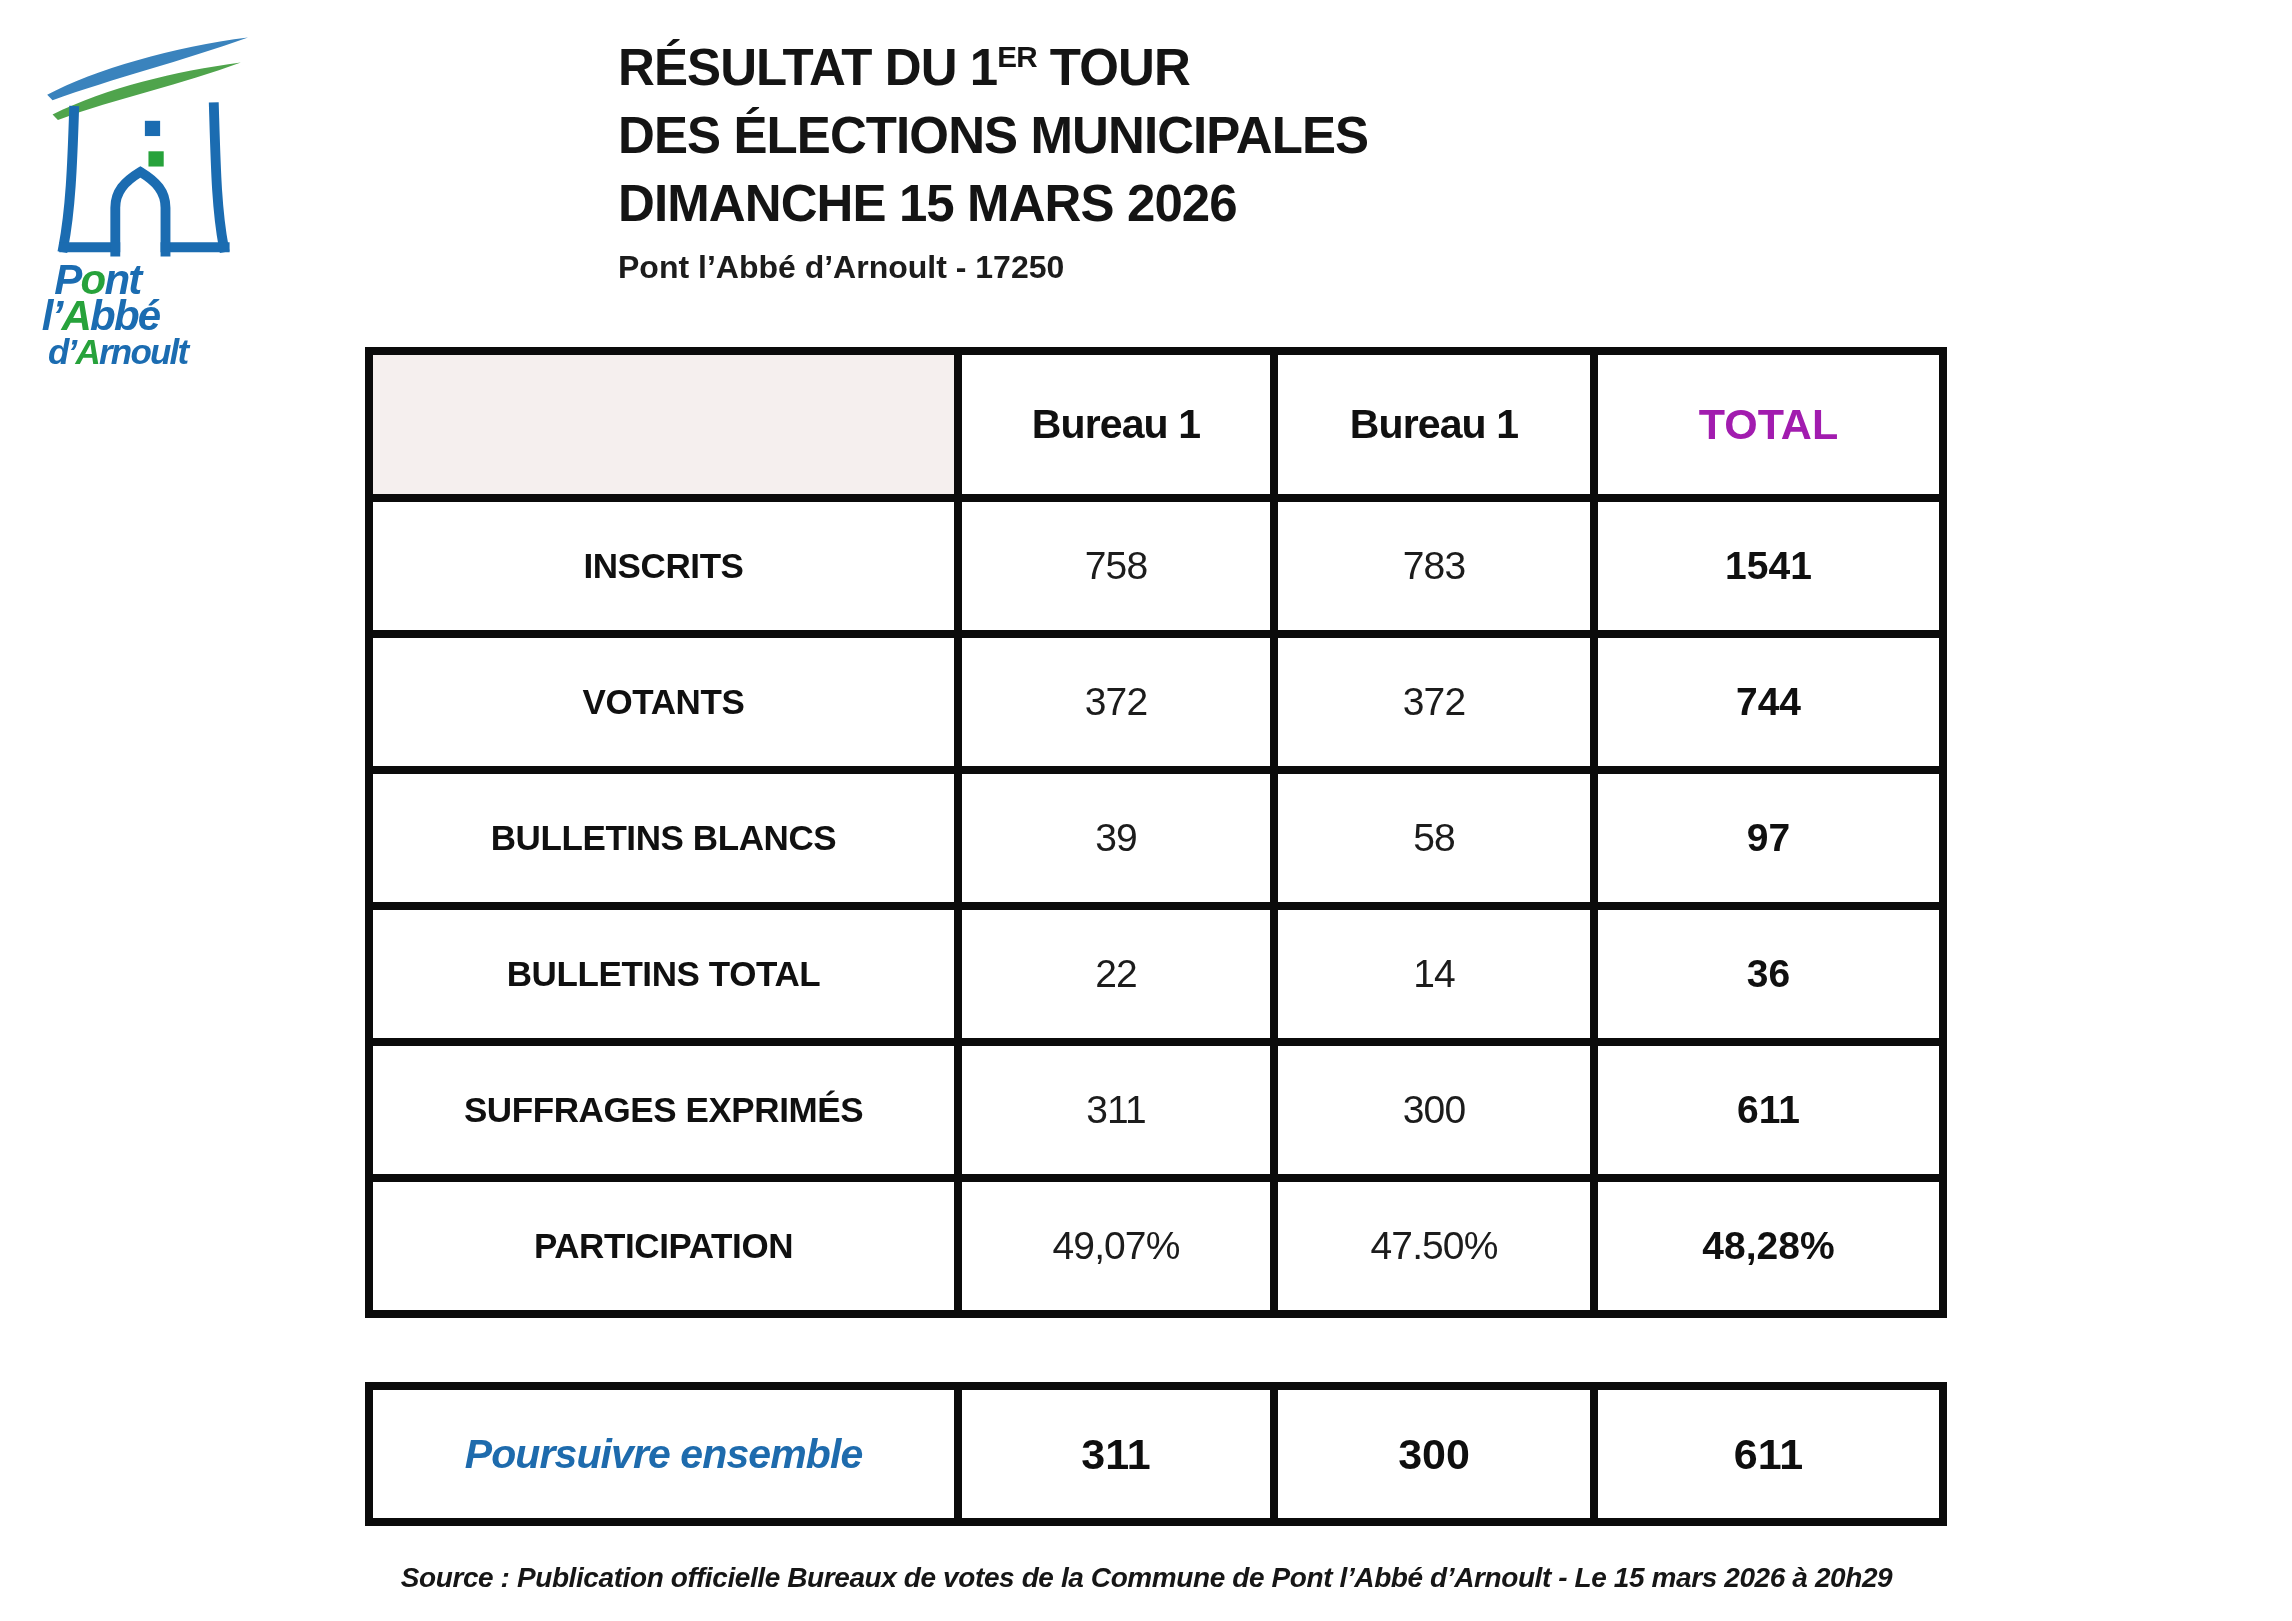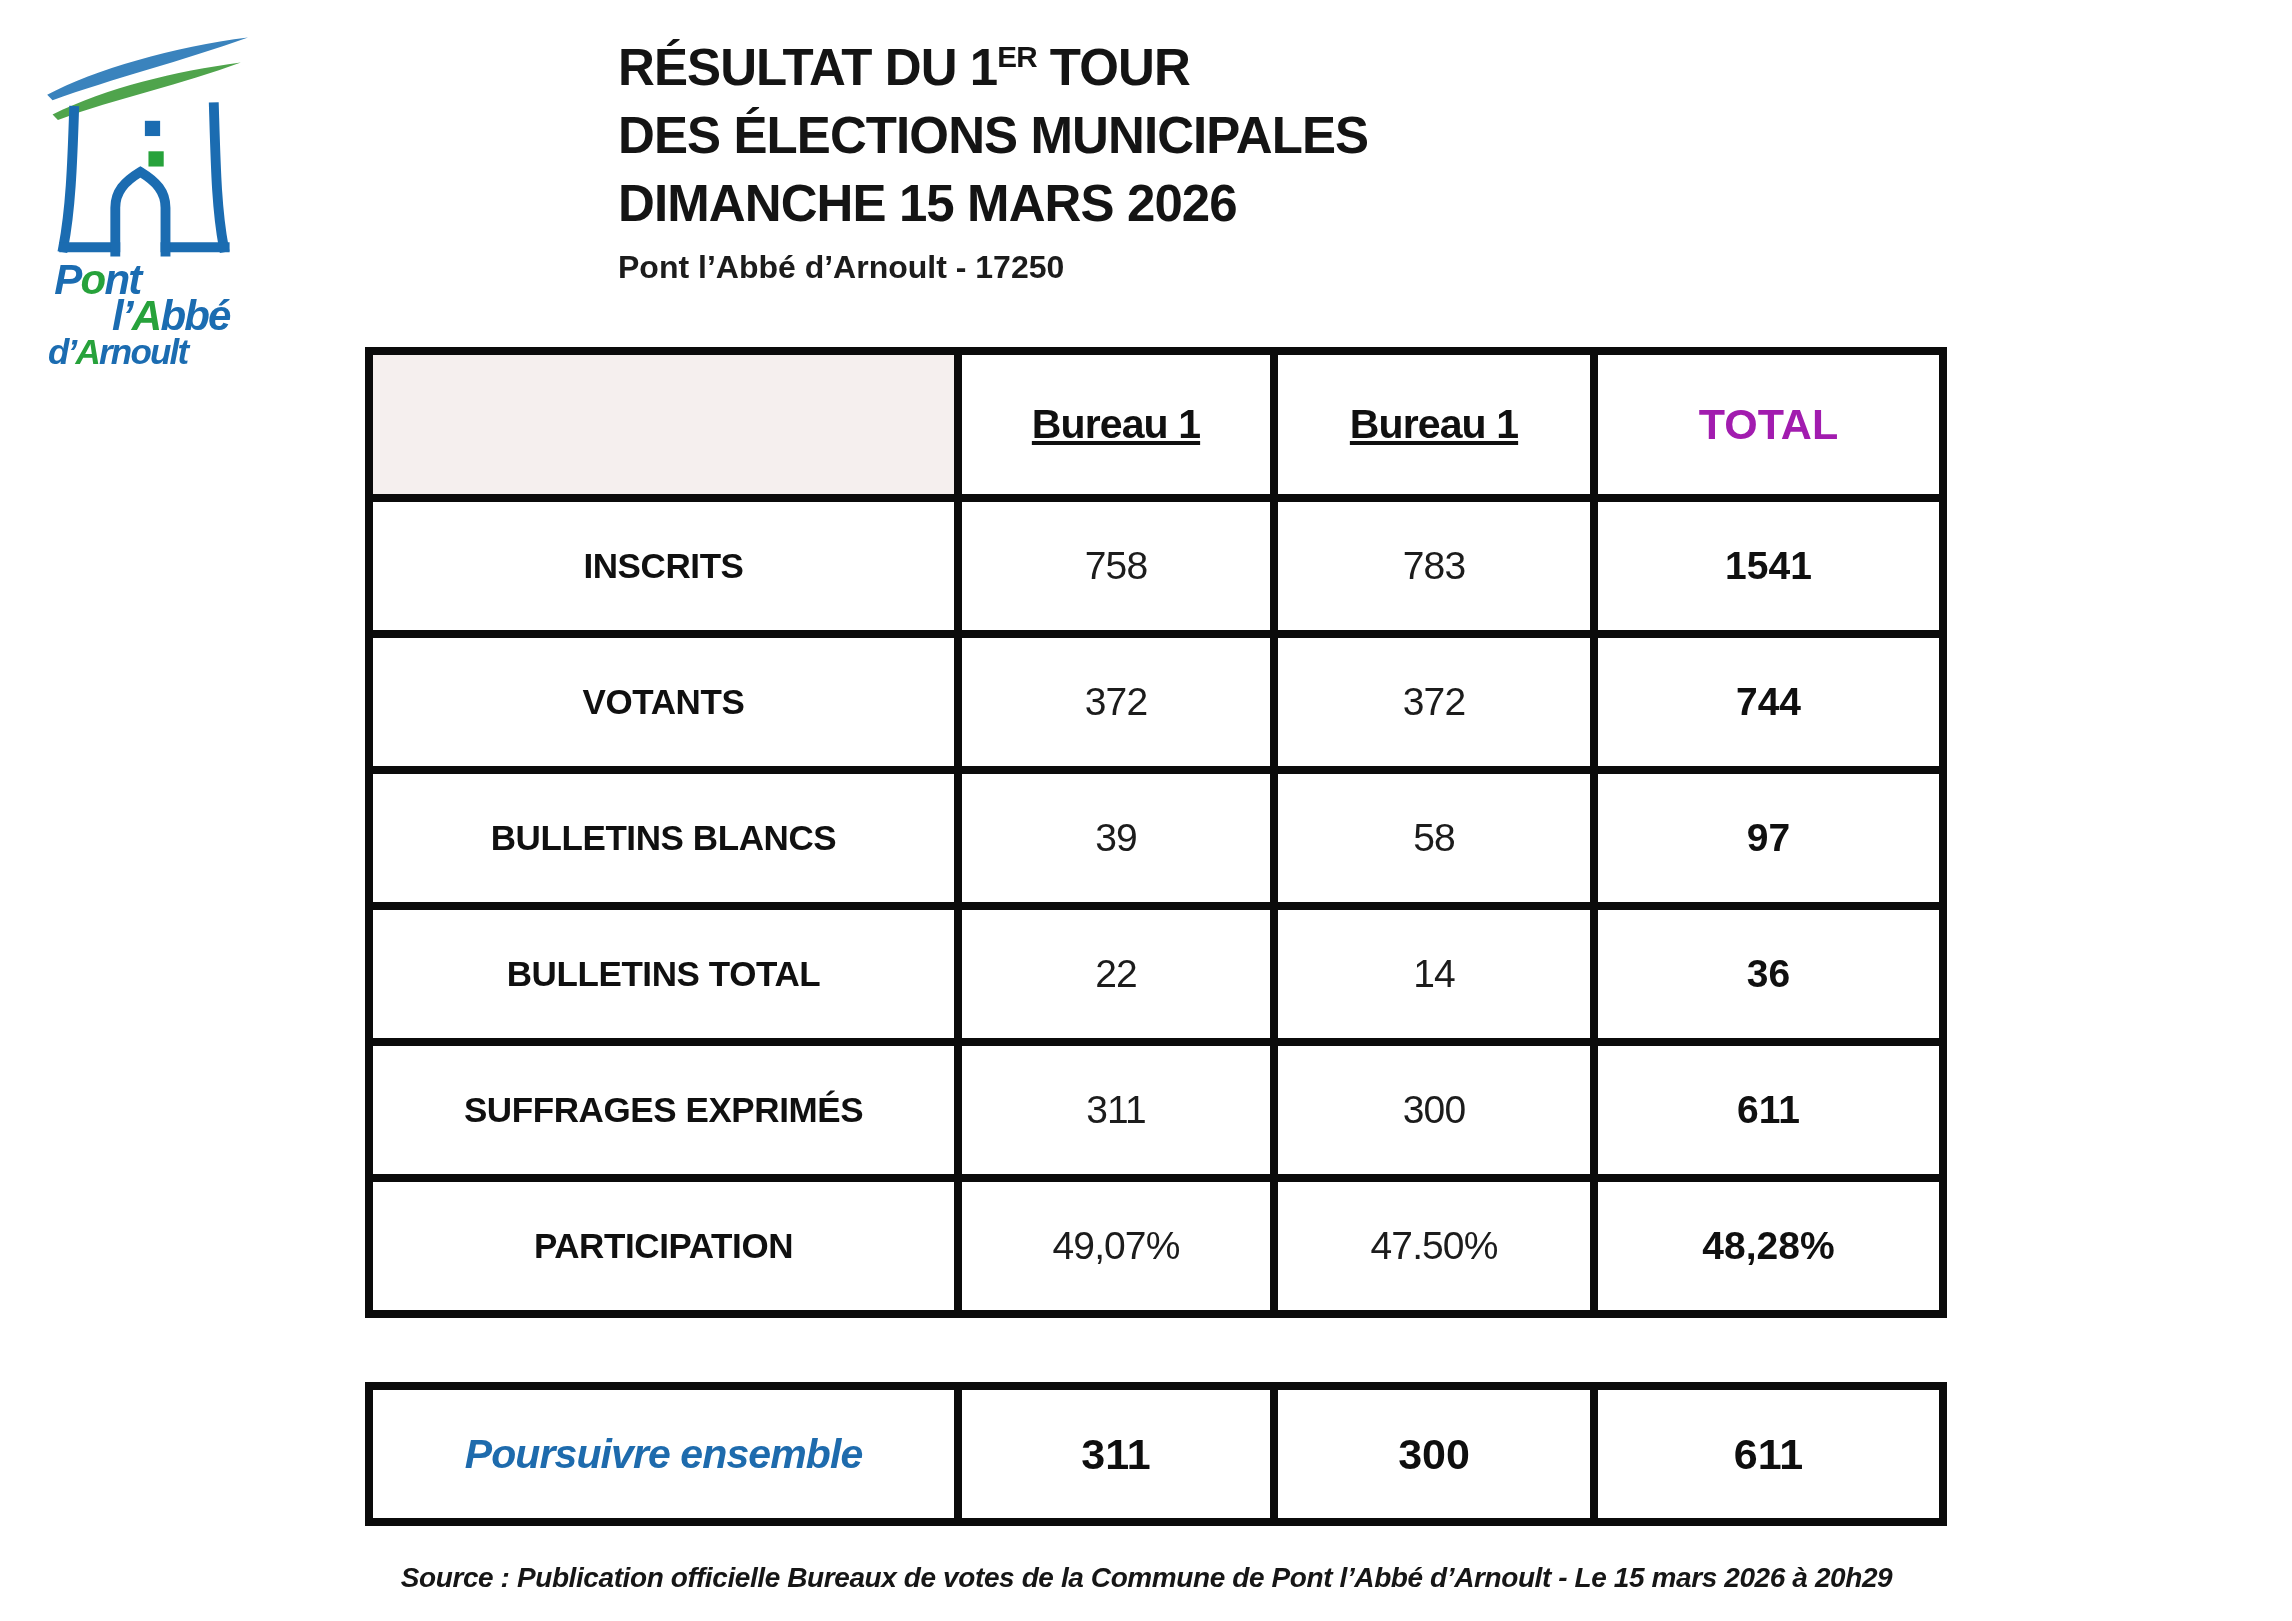--- a/index.html
+++ b/index.html
@@ -10,21 +10,21 @@
     font-family:"Liberation Sans", sans-serif;
     color:#161616;
     overflow:hidden;
   }
 
   
   .logo { position:absolute; left:40px; top:32px; width:260px; height:385px; }
   .logo svg { display:block; }
   .logo-text { margin-top:-5.4px; font-weight:bold; letter-spacing:-1.8px; line-height:36px;font-style:italic; }
   .logo-text .l1 { font-size:42px; margin-left:14.3px; }
-  .logo-text .l2 { font-size:42px; margin-left:1.8px;text-align:center; }
+  .logo-text .l2 { font-size:42px; margin-left:1.8px; }
   .logo-text .l3 { font-size:35px; margin-left:8px; }
   .lg-blue  { color:#1b6cb1; }
   .lg-green { color:#27a23b; }
 
   
   .titleblock {
     position:absolute; left:618px; top:23px; width:1191px;
   }
   .title-line {
     font-size:51px; font-weight:bold; line-height:68px;
@@ -49,21 +49,21 @@
   .results { top:347px; width:1574px; }
   .col-label  { width:589px; }
   .col-b1     { width:316px; }
   .col-b2     { width:320px; }
   .col-total  { width:349px; }
 
   .results thead tr { height:147px; }
   .results tbody tr { height:136px; }
 
   th.corner { background:#f5efee; }
-  th.bureau { font-size:41px; font-weight:bold; letter-spacing:-0.9px; color:#101010;text-decoration:underline; }
+  th.bureau { font-size:41px; font-weight:bold; letter-spacing:-0.9px; color:#101010; }
   th.total-h { font-size:43px; font-weight:bold; letter-spacing:0px; color:#a21caf; }
 
   td.lbl { font-size:35px; font-weight:bold; letter-spacing:-0.4px; color:#101010; }
   td.val { font-size:39px; font-weight:normal; letter-spacing:-0.9px; color:#1c1c1c; }
   td.tot { font-size:39px; font-weight:bold; color:#101010; }
 
   .candidate { top:1382px; width:1574px; }
   .candidate tbody tr { height:136px; }
   td.cand-name { font-size:41px; font-weight:bold; font-style:italic; letter-spacing:-0.9px; color:#1e6bad; }
   td.cand-val  { font-size:43px; font-weight:bold; color:#0e0e0e; }

